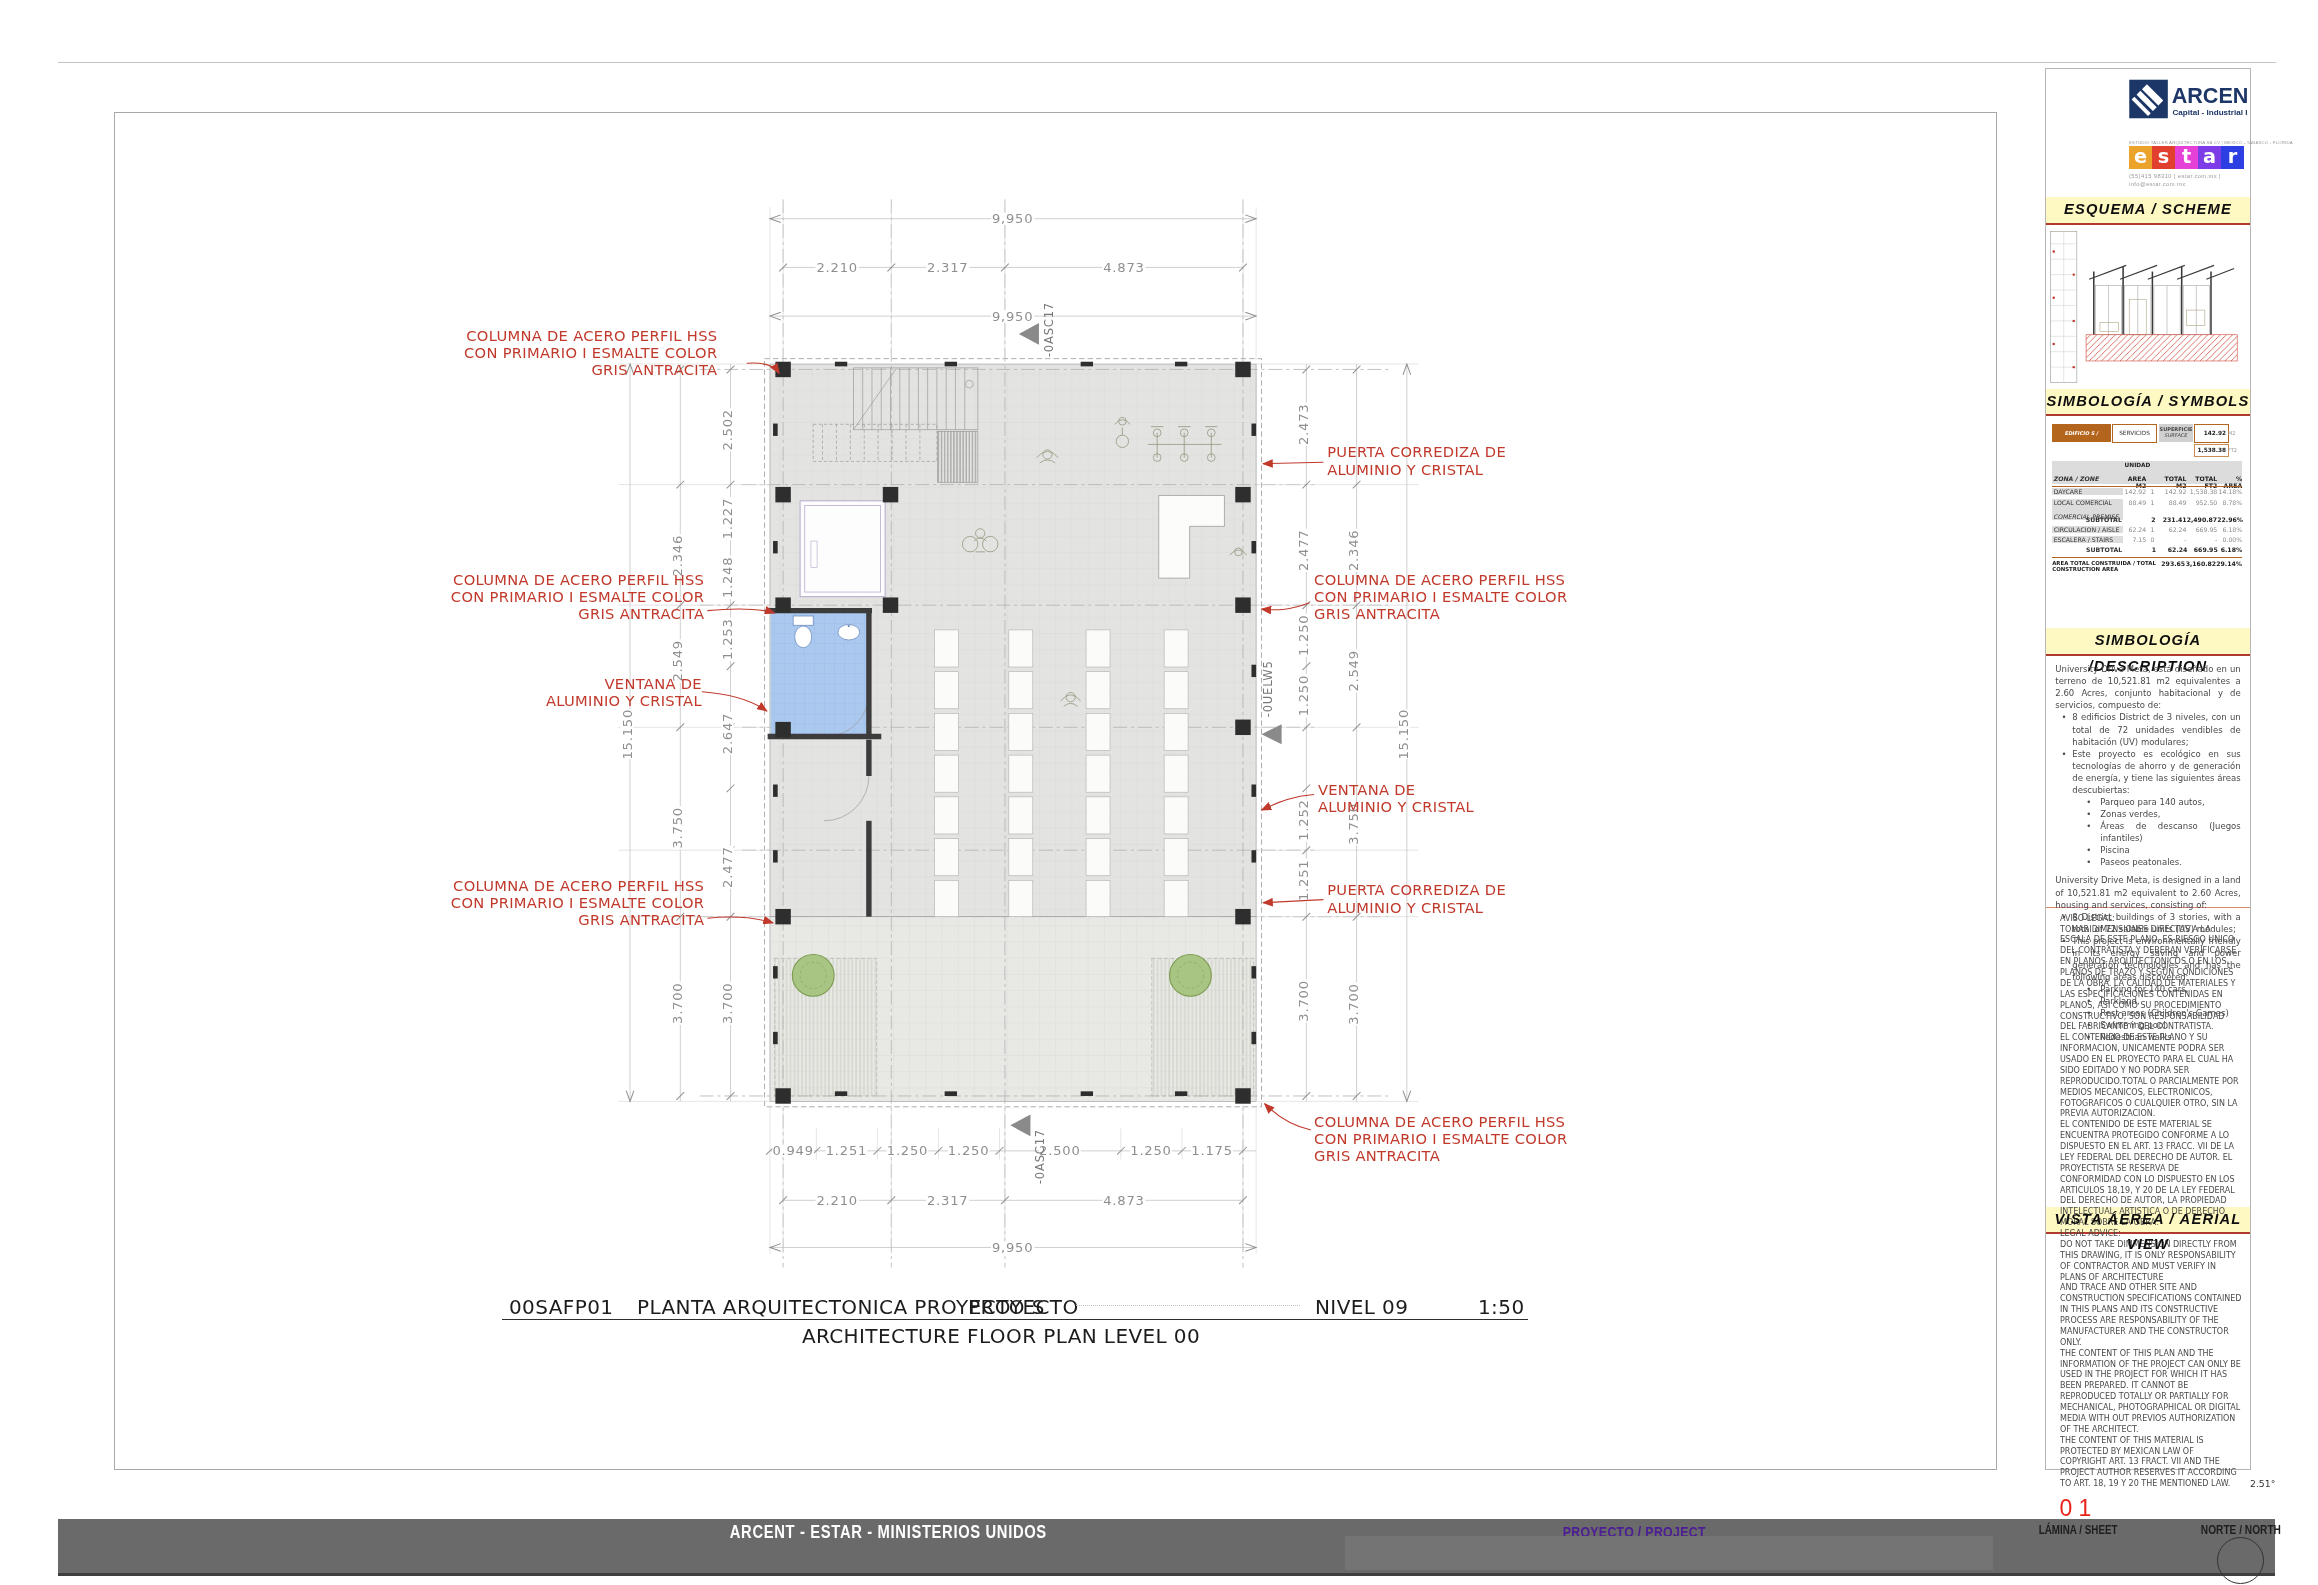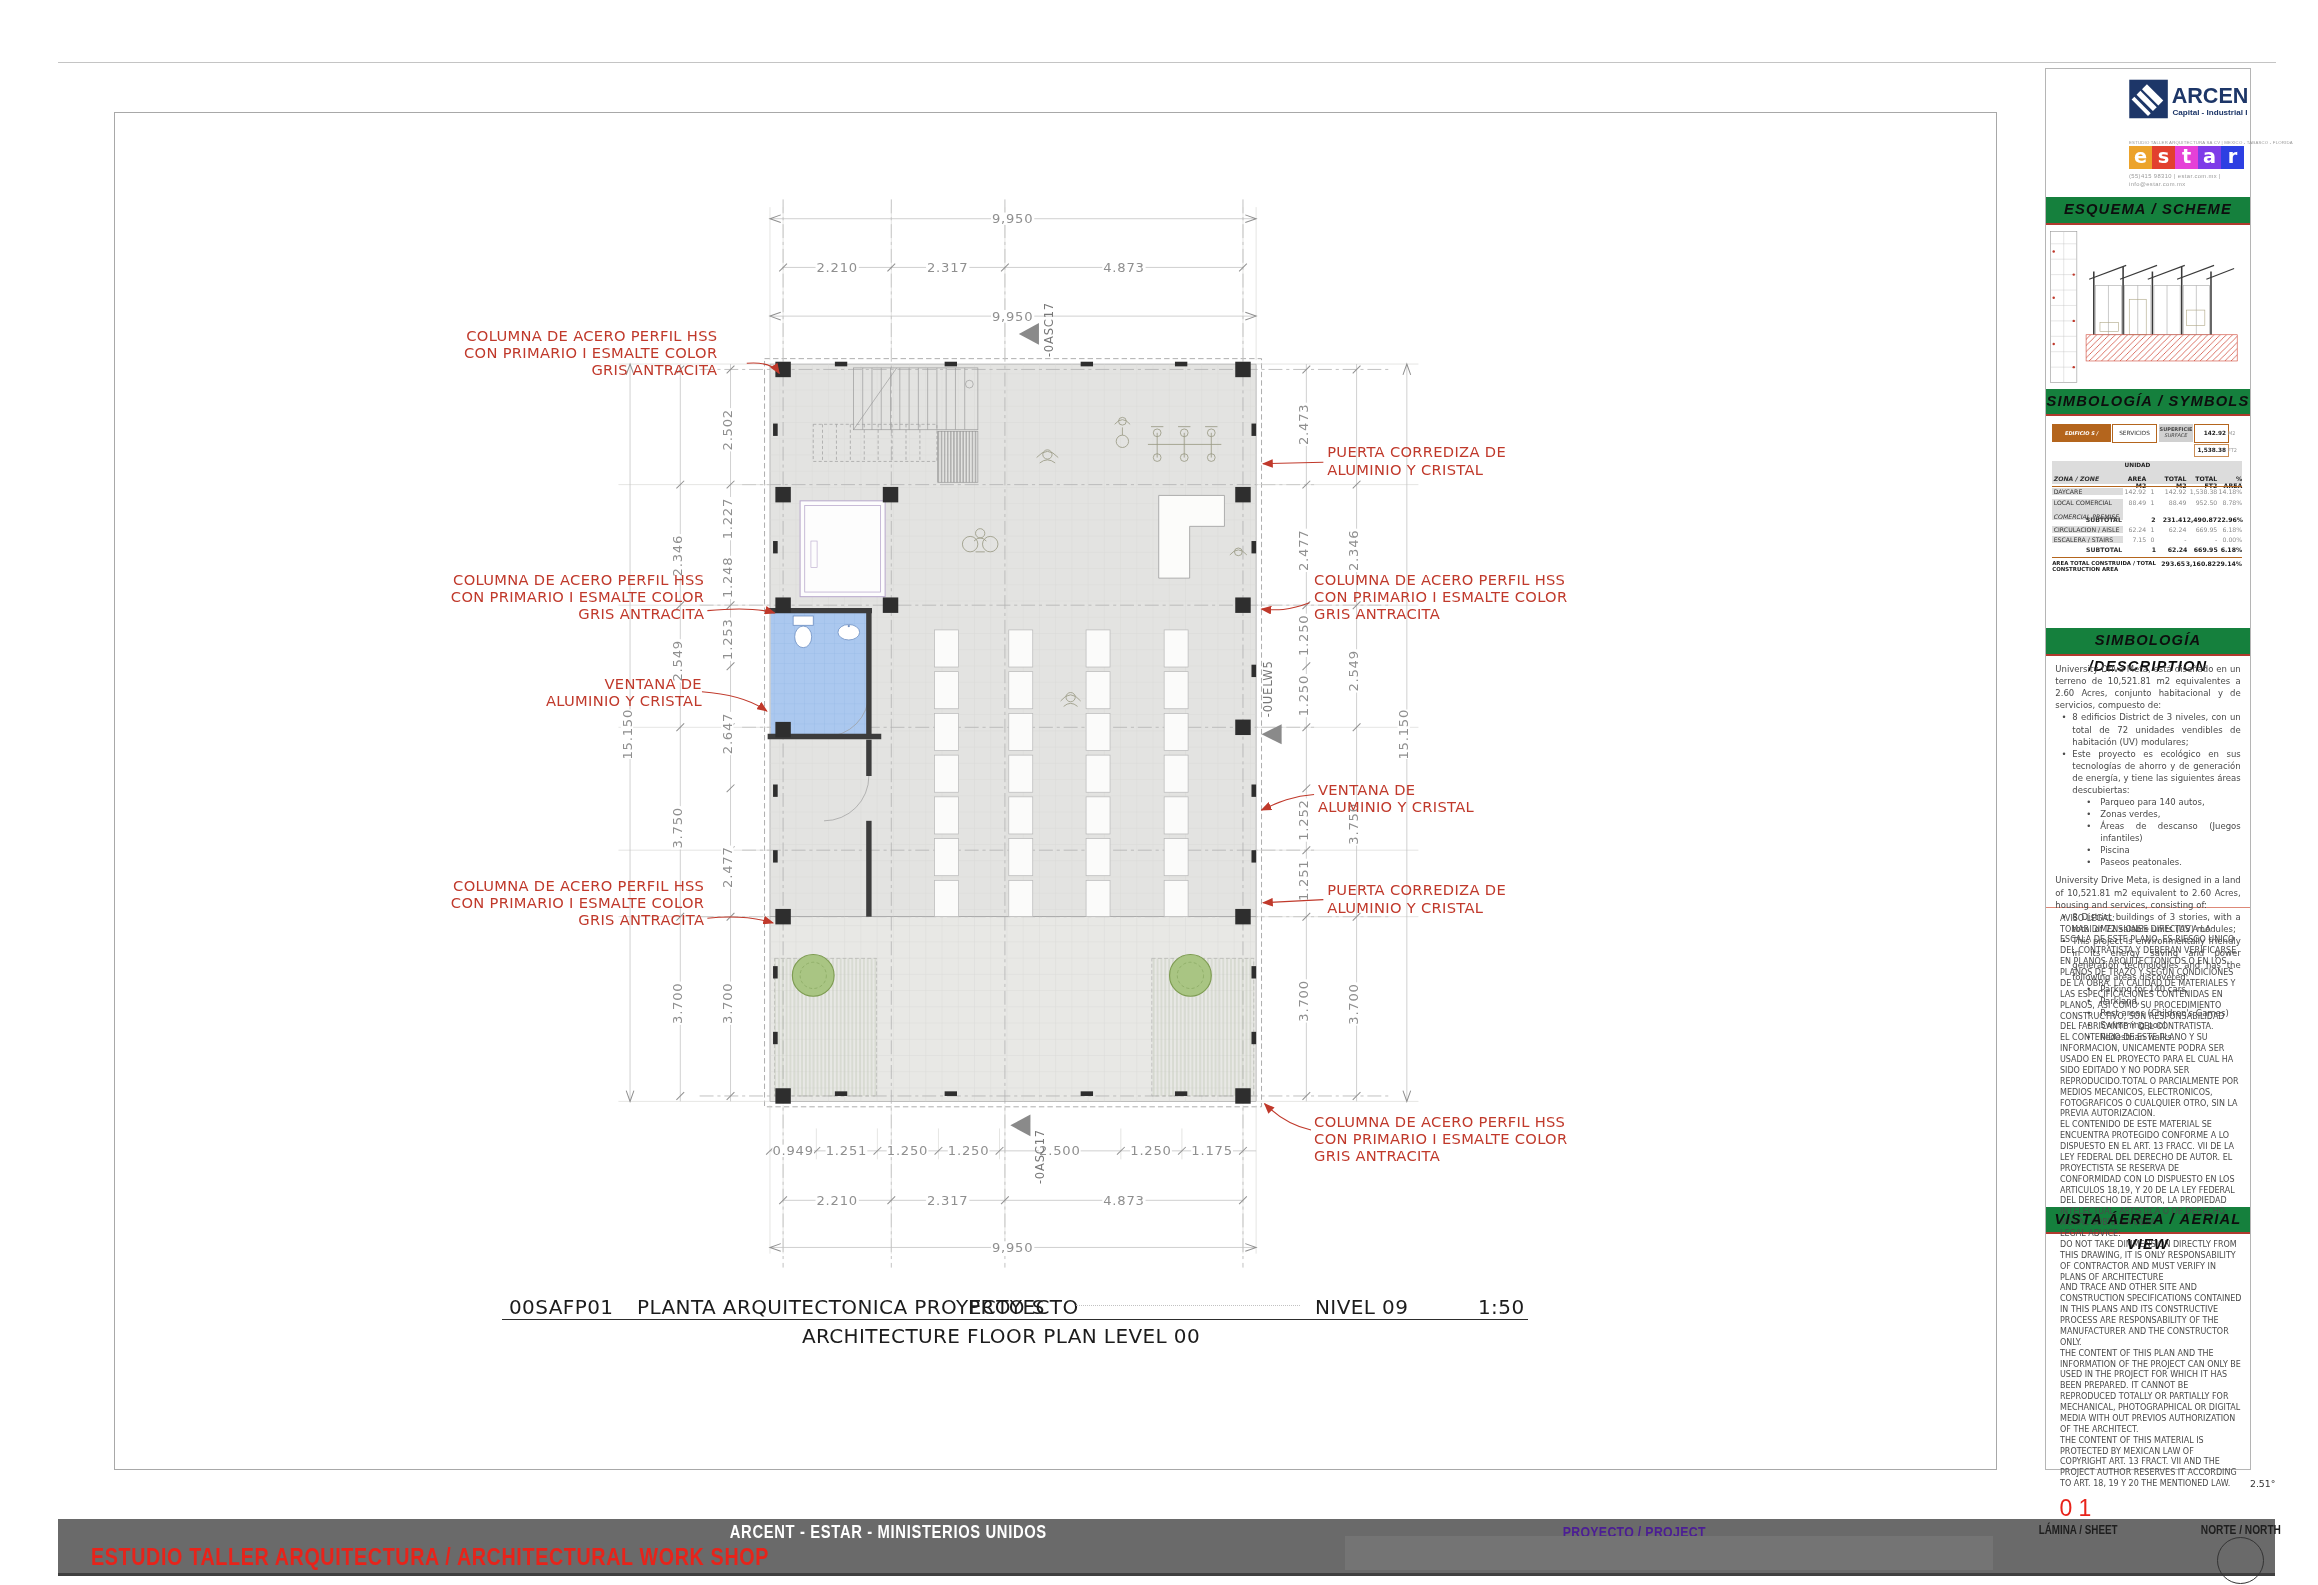--- a/index.html
+++ b/index.html
@@ -24,21 +24,21 @@
   .furn{stroke:#9b9b85;stroke-width:1.1;fill:none;}
   .col{fill:#2e2e2e;}
   .mk{fill:#8a8a8a;}
   .mtx{font:15px "DejaVu Sans",sans-serif;fill:#777;letter-spacing:1px;}
   
   .ttx{font-family:"DejaVu Sans",sans-serif;font-size:20px;color:#1c1c1c;letter-spacing:0.4px;white-space:nowrap;}
   #title-underline{left:502px;top:1319px;width:1026px;border-top:1.5px solid #2d2d2d;}
   .dotline{left:1076px;top:1305px;width:224px;border-bottom:1.5px dotted #c2c2c2;}
   
   #right-panel{left:2045px;top:68px;width:204px;height:1400px;border:0.8px solid #b5b5b5;background:#fff;}
-  .sec-hdr{background:#15803d;border-bottom:2.3px solid #b03a2e;color:#0e0e0e;
+  .sec-hdr{background:#fef9c3;border-bottom:2.3px solid #b03a2e;color:#0e0e0e;
            font-weight:800;font-style:italic;text-align:center;font-size:14.7px;
            letter-spacing:1.2px;line-height:25.5px;height:25.5px;}
   #logo-area{height:128px;position:relative;}
   #estar-line{font-size:4.3px;color:#999;letter-spacing:0.2px;white-space:nowrap;}
   .estar-sq{display:inline-block;width:23px;height:23px;color:#fff;font-weight:bold;
             font-size:19.3px;line-height:21.6px;text-align:center;font-family:"DejaVu Sans",sans-serif;}
   .e0{background:#eca32b;} .e1{background:#e2402e;} .e2{background:#e541d7;}
   .e3{background:#7e3ce8;} .e4{background:#2d3fe2;}
   #estar-contact{font-size:5.8px;color:#9a9a9a;letter-spacing:0.4px;line-height:1.3;}
   #scheme-area{height:164px;position:relative;background:#fff;}
@@ -892,21 +892,20 @@
     </div>
 
     <div class="sec-hdr">VISTA ÁEREA / AERIAL VIEW</div>
     <div id="aerial-area"></div>
   </div>
 
   <div class="abs" id="angle-note">2.51°</div>
 
   <div class="abs" id="footer-bar"></div>
   <div class="abs" id="footer-line1"><span class="cond">ARCENT - ESTAR - MINISTERIOS UNIDOS</span></div>
-  <div class="abs" id="footer-line2"><span class="cond">ESTUDIO TALLER ARQUITECTURA  / ARCHITECTURAL WORK SHOP</span></div>
   <div class="abs" id="project-label"><span class="cond" style="transform-origin:center;">PROYECTO / PROJECT</span></div>
   <div class="abs" id="project-box"></div>
   <div class="abs" id="sheet-label"><span class="cond" style="transform-origin:center;">LÁMINA / SHEET</span></div>
   <div class="abs" id="sheet-number">01</div>
   <div class="abs" id="north-label"><span class="cond" style="transform-origin:center;">NORTE / NORTH</span></div>
   <div class="abs" id="north-circle"></div>
 
 </div>
 
 

